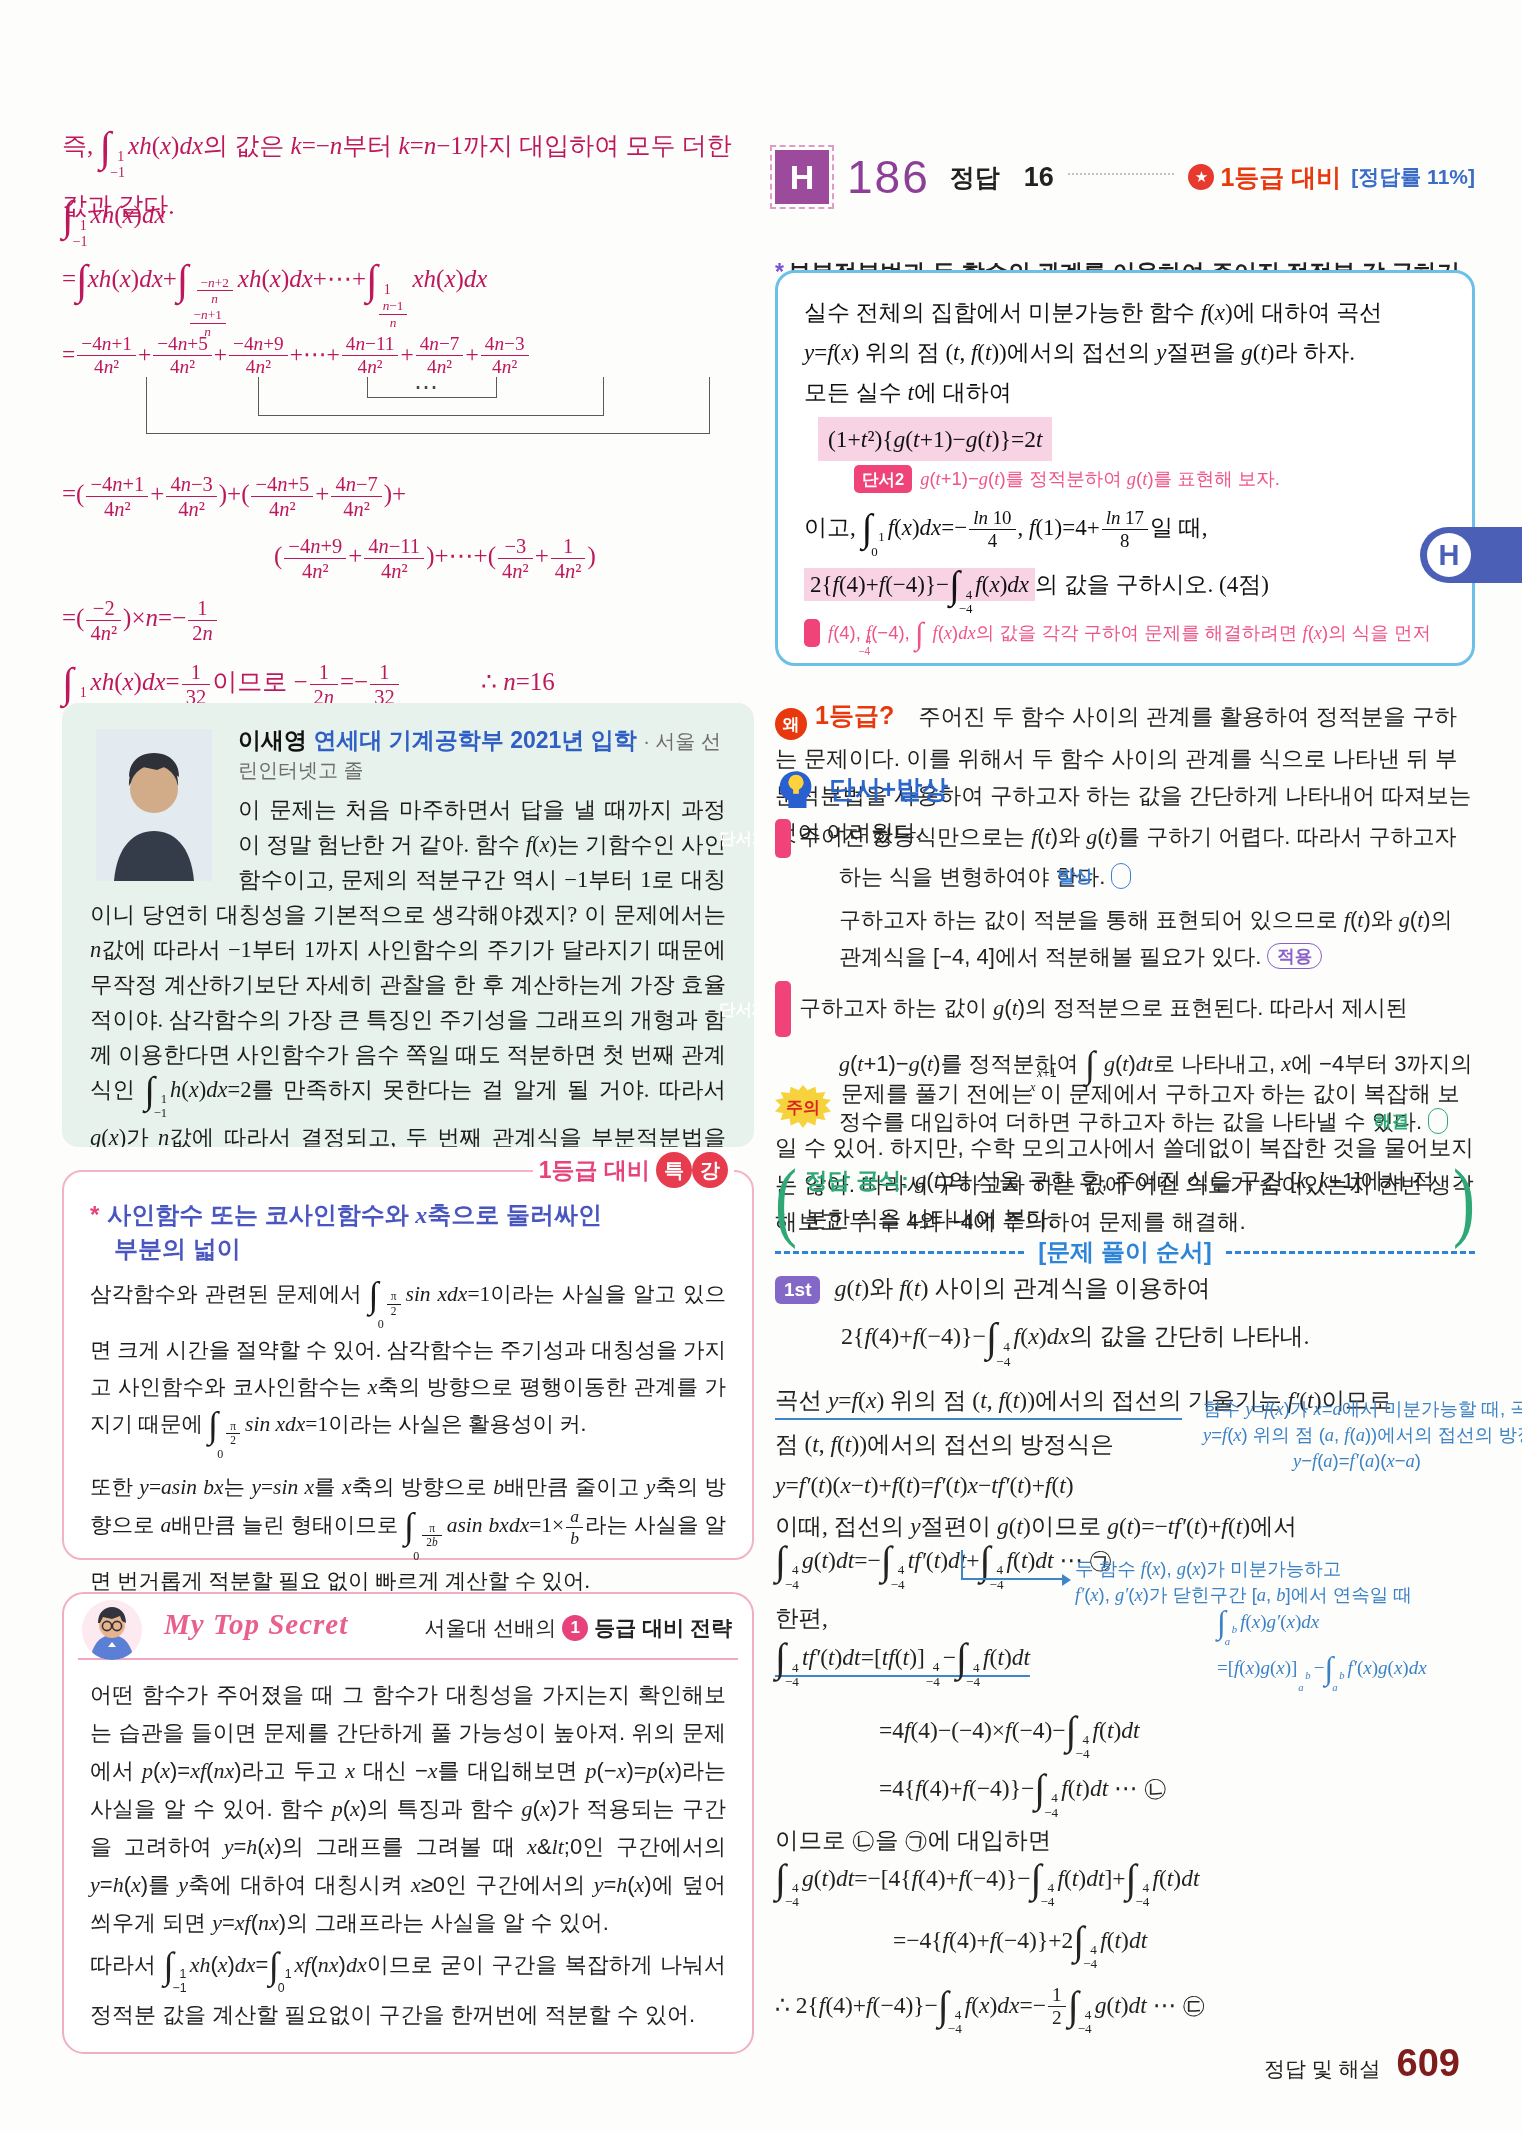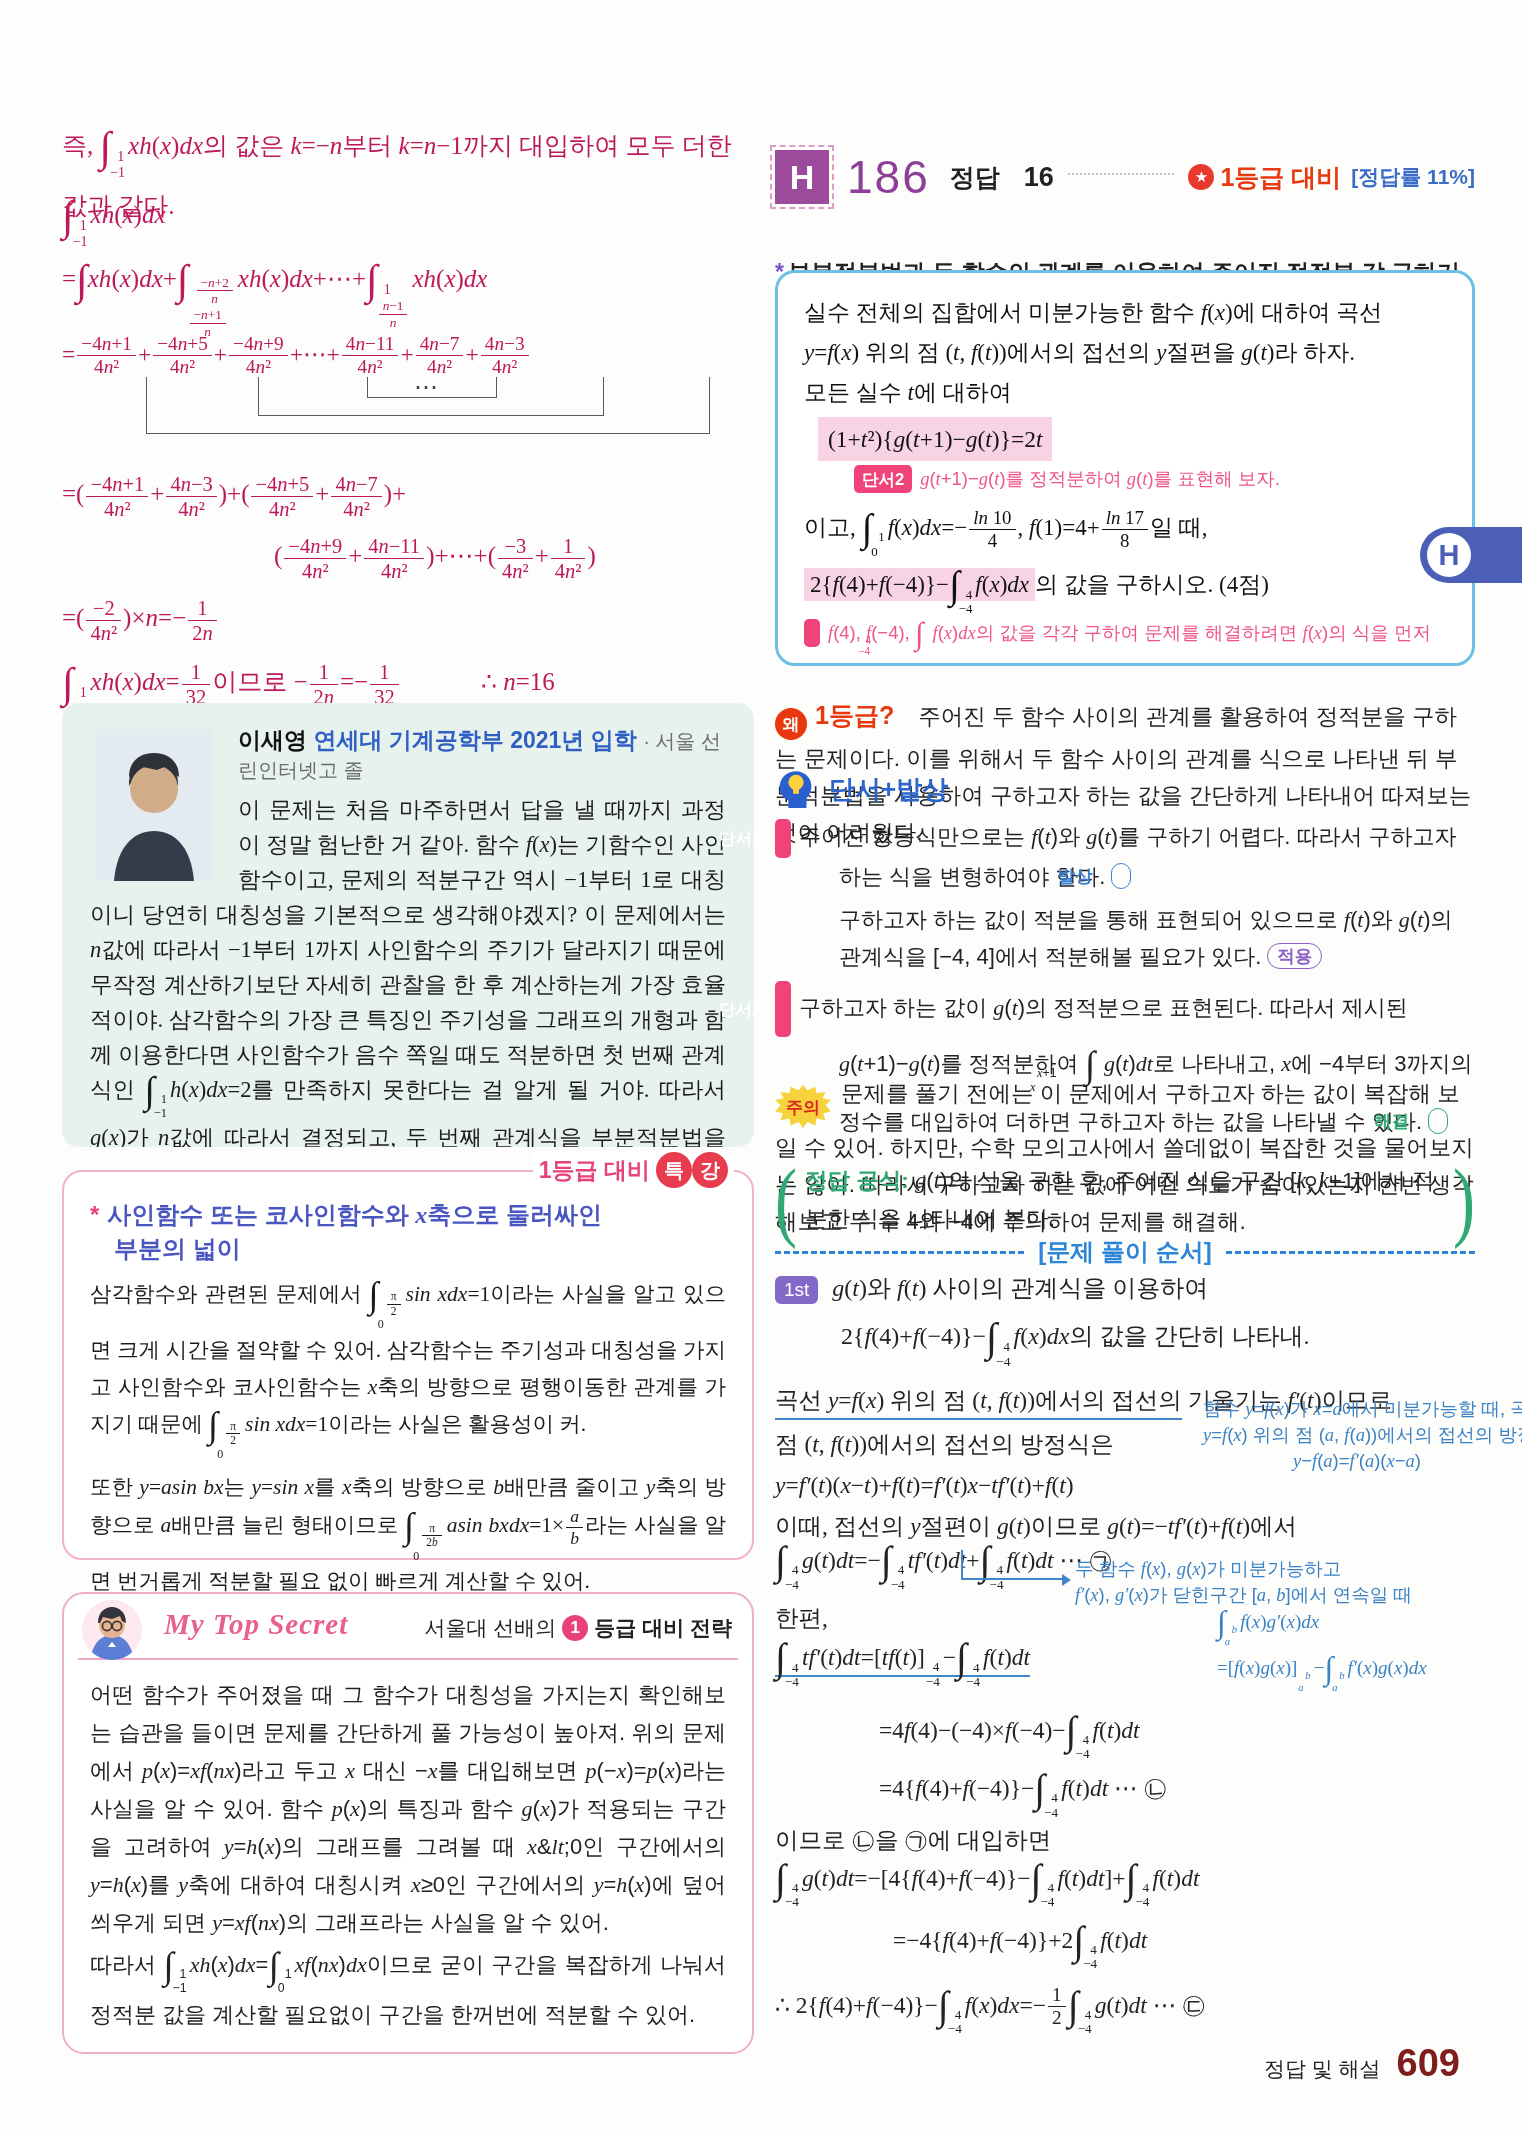--- a/index.html
+++ b/index.html
@@ -132,21 +132,21 @@
       font-size:66px;color:#2fa876;transform:translateY(-50%) scaleY(1.35);font-weight:400;}
   .rformula:before{content:"(";left:0;}
   .rformula:after{content:")";right:0;}
 
   .rdiv{position:absolute;left:0;top:1086px;width:700px;display:flex;align-items:center;gap:14px;}
   .rdiv .dash{flex:1;border-top:3.5px dashed #2c85d8;}
   .rdiv .lab{color:#2c85d8;font-weight:bold;font-size:24px;}
 
   .rsteps{position:absolute;left:0;top:1122px;width:700px;font-family:"Liberation Serif","DejaVu Serif",serif;
           font-size:24px;color:#222;}
-  .stb{display:inline-block;background:#8468c8;color:#fff;font-weight:normal;font-size:19px;
+  .stb{display:inline-block;background:#8468c8;color:#fff;font-weight:bold;font-size:19px;
        font-family:"Liberation Sans",sans-serif;padding:3px 9px;border-radius:6px;margin-right:14px;}
   .s2{margin:16px 0 0 66px;white-space:nowrap;}
 
   .rsol{position:absolute;left:0;top:1210px;width:700px;font-family:"Liberation Serif","DejaVu Serif",serif;
         font-size:23.5px;color:#222;}
   .sl{position:absolute;left:0;white-space:nowrap;}
   .ulb{border-bottom:2.5px solid #3f86c8;padding-bottom:5px;}
   .bnote{position:absolute;color:#3b82c4;font-family:"Liberation Sans",sans-serif;font-size:18.5px;
          line-height:26px;white-space:nowrap;}
   .bnote.mathy{font-family:"Liberation Serif","DejaVu Serif",serif;font-size:19px;line-height:40px;}

